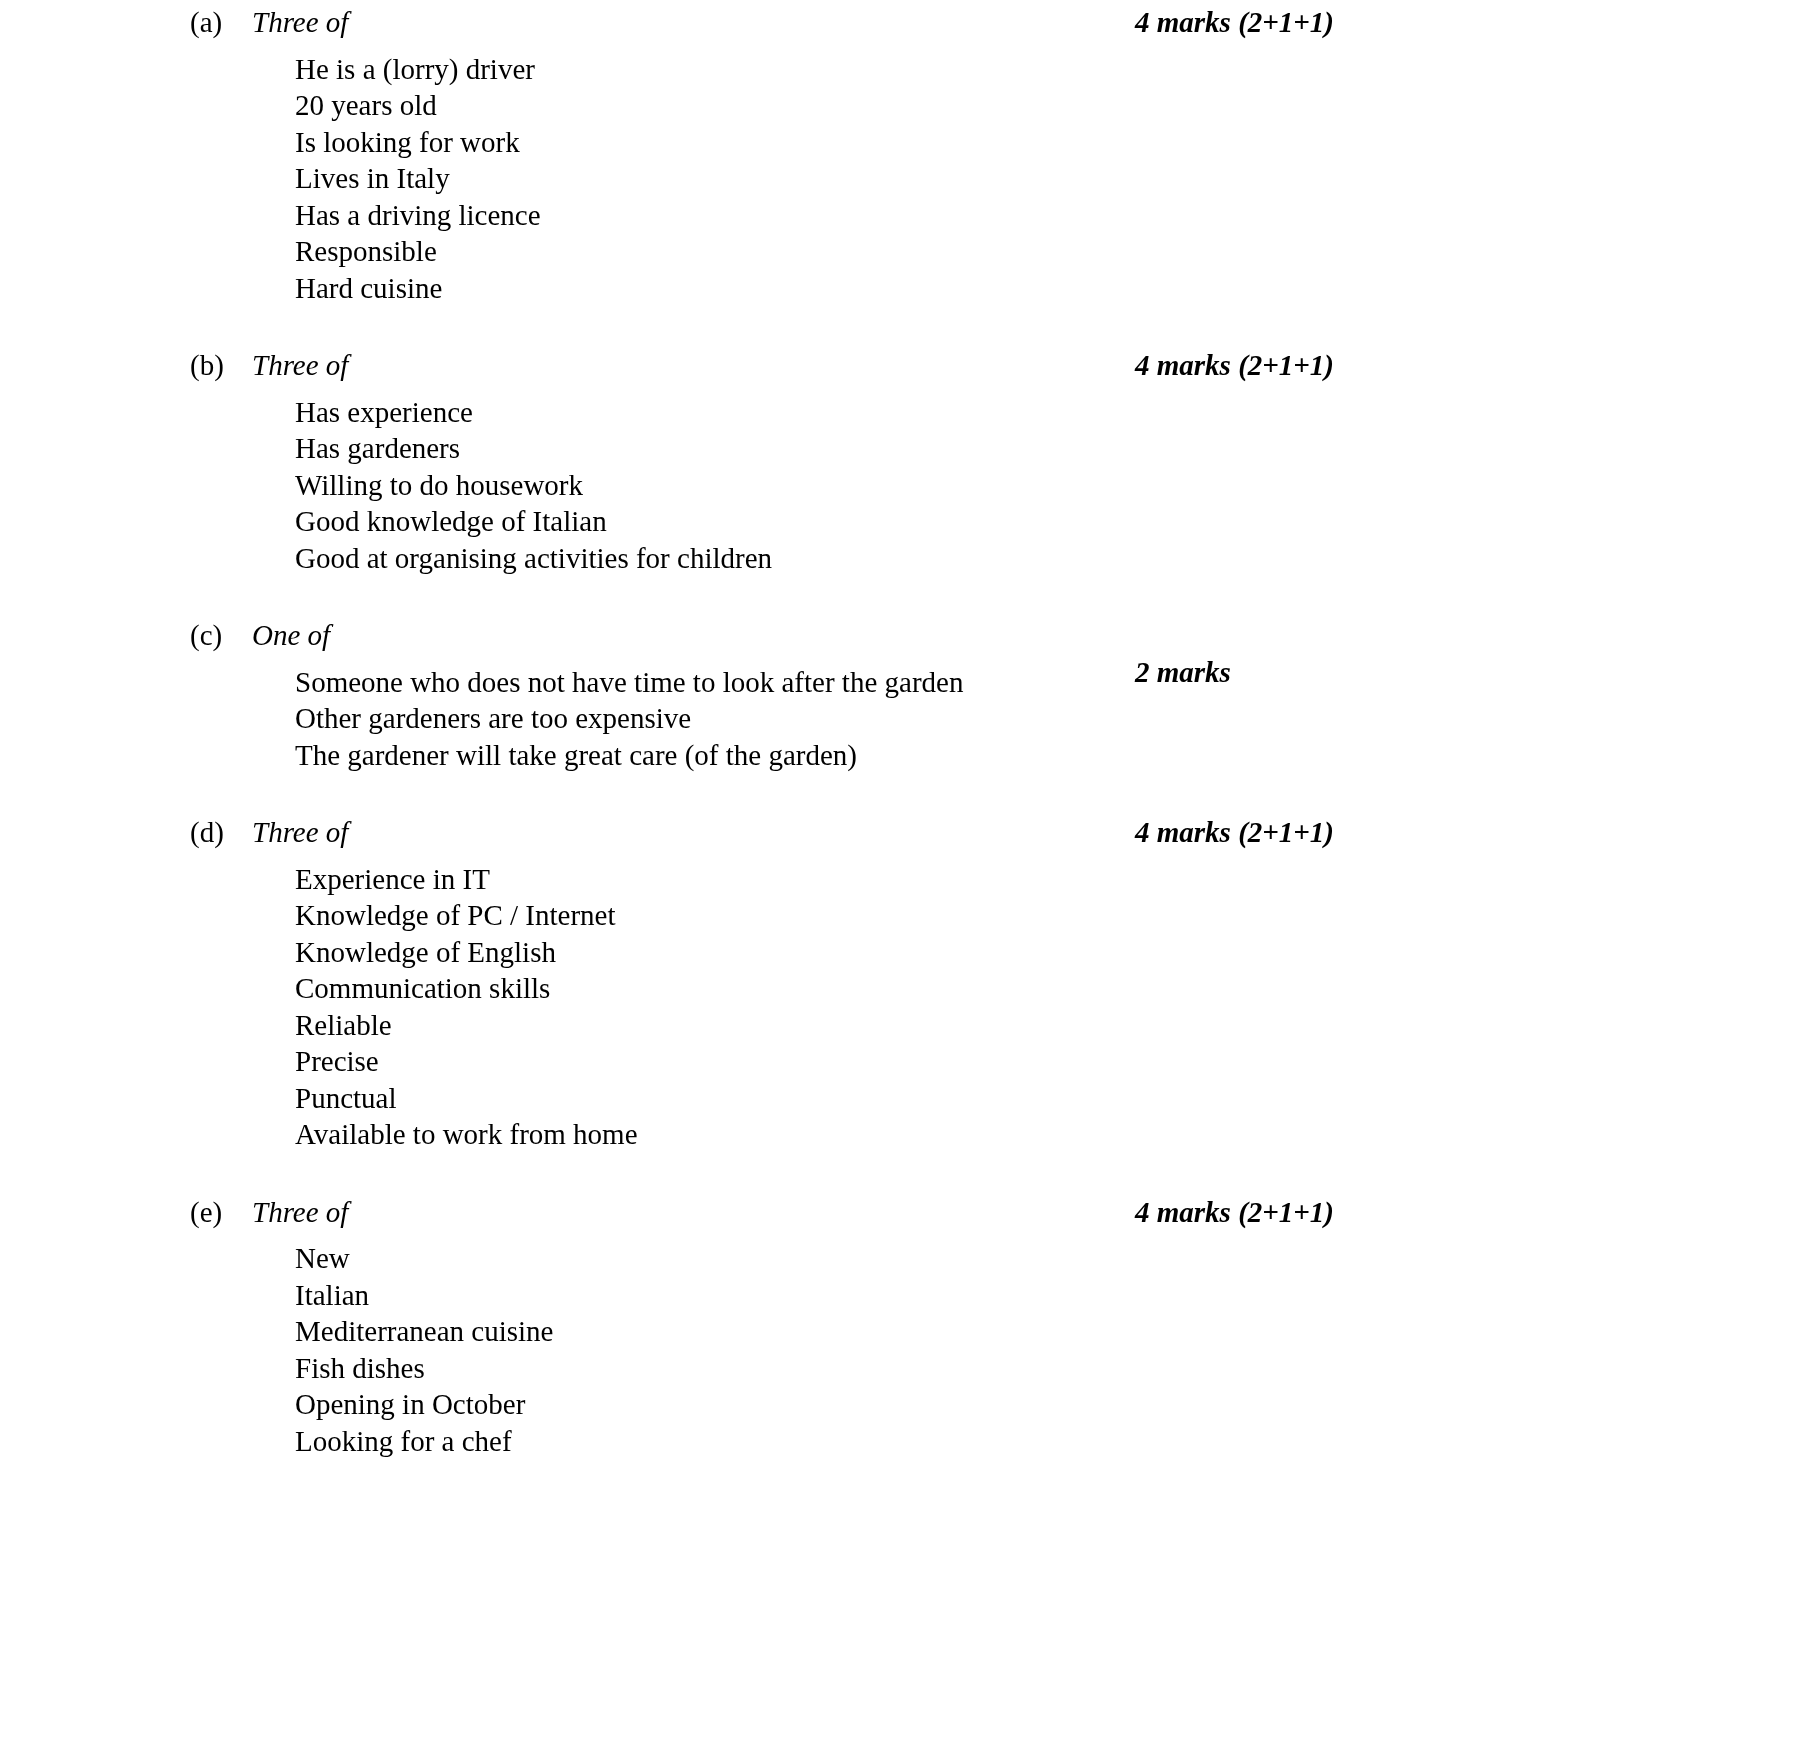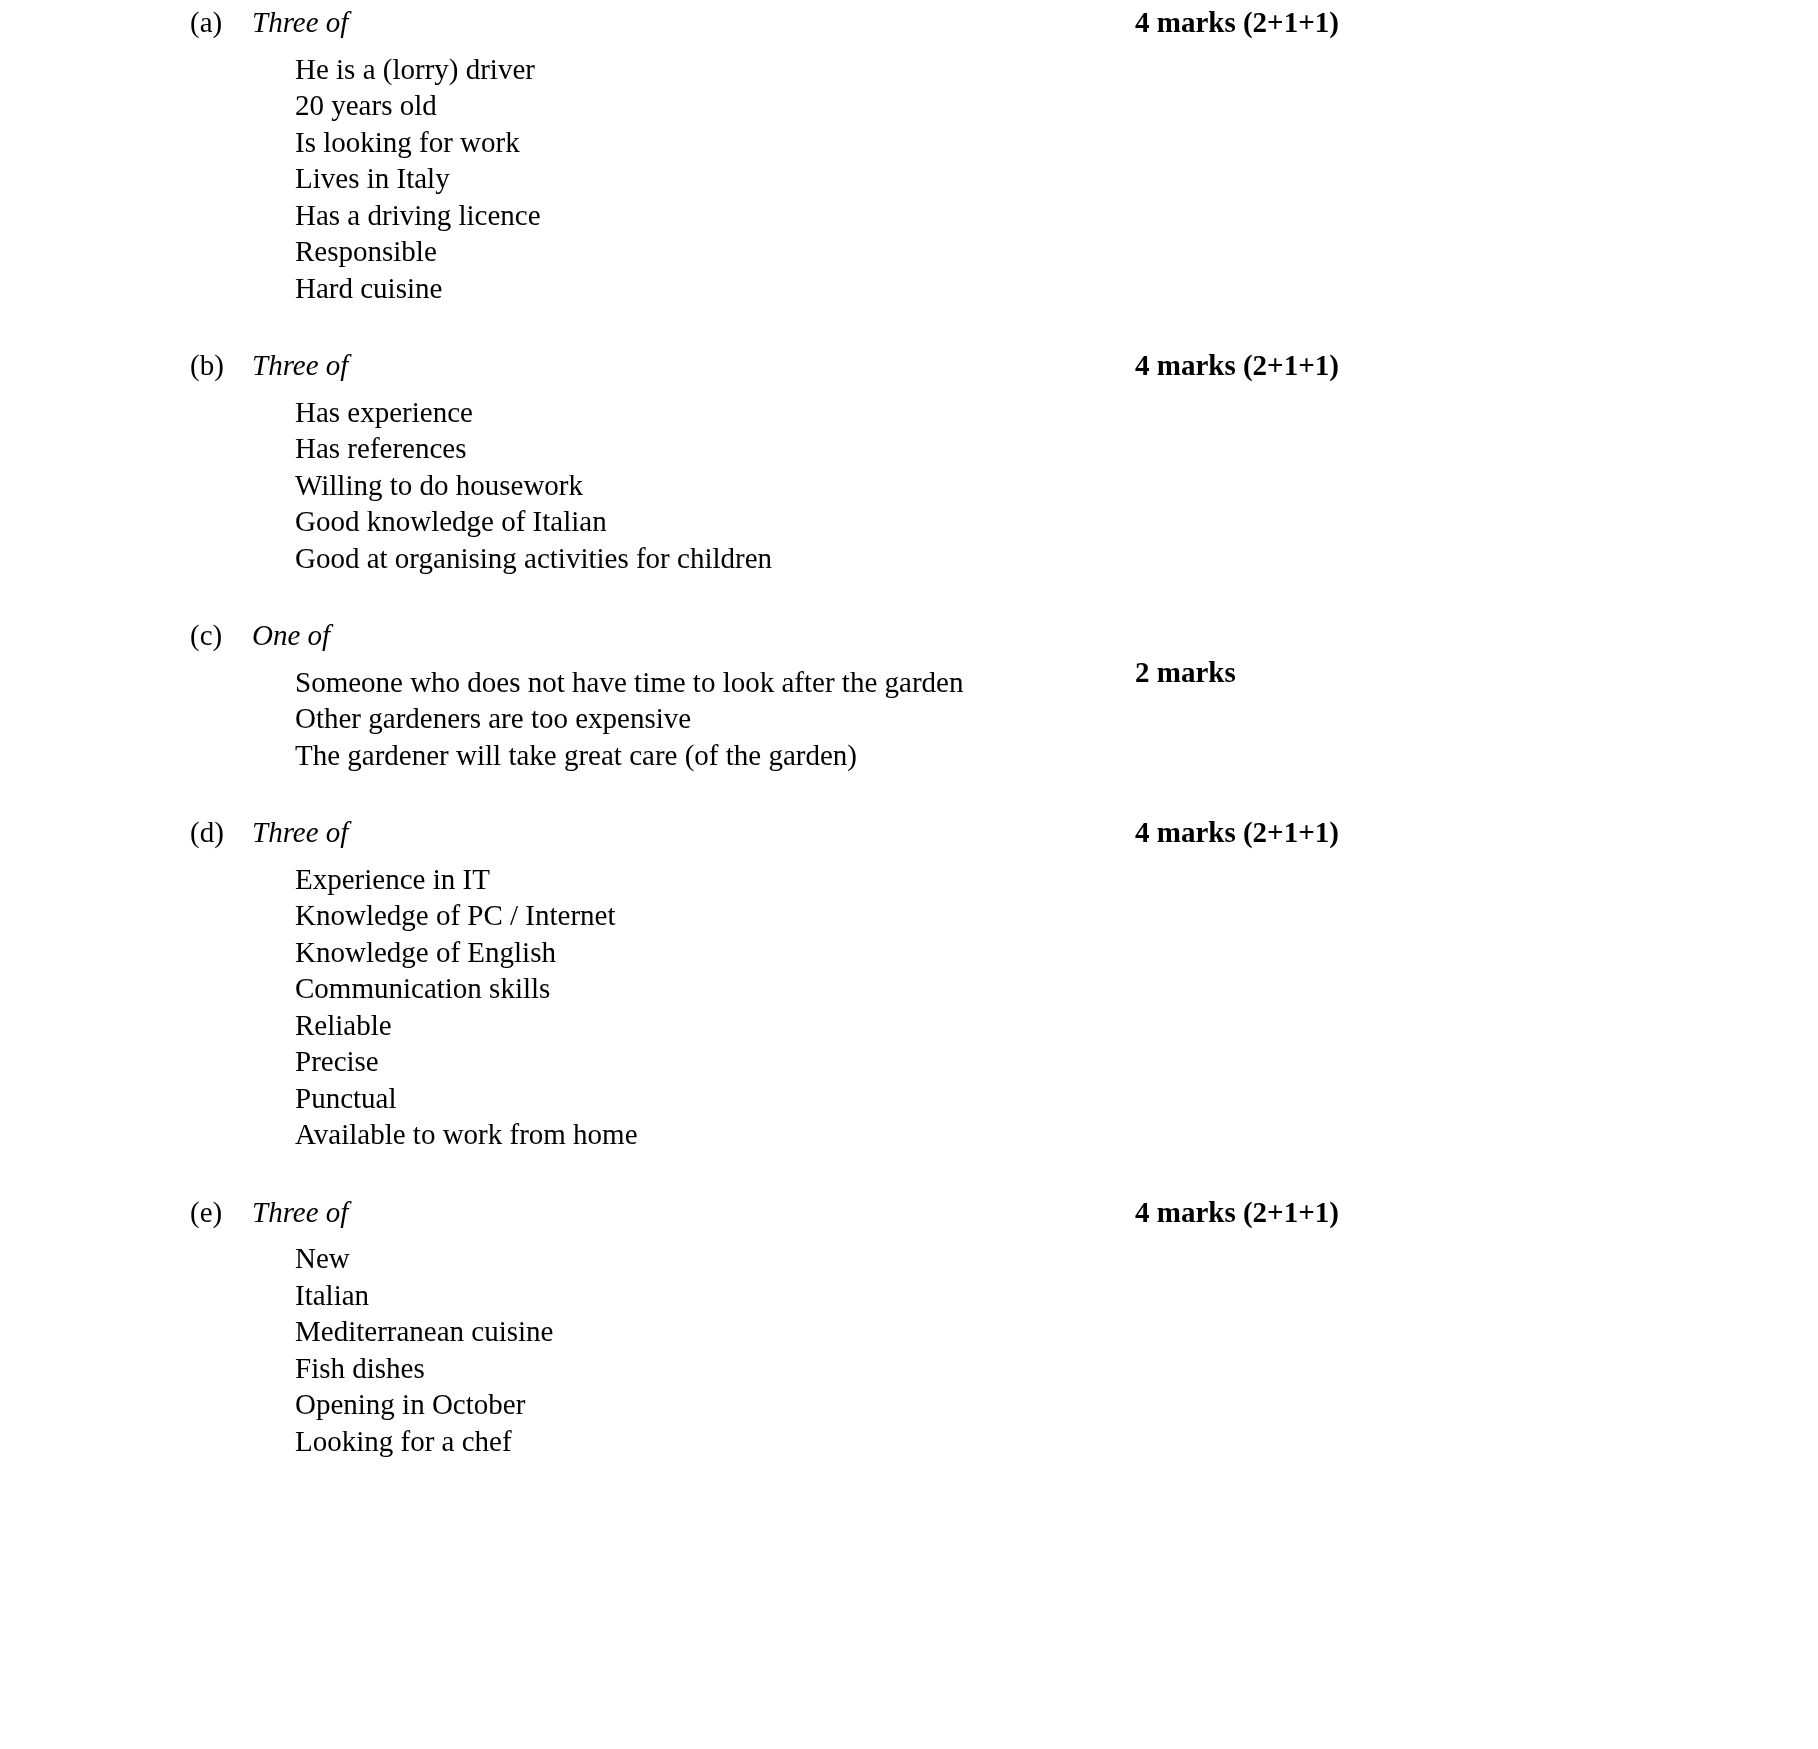--- a/index.html
+++ b/index.html
@@ -42,20 +42,21 @@
   }
   .title .of {
     font-style: italic;
   }
   .marks {
     position: absolute;
     left: 945px;
     top: 0;
     font-weight: bold;
     white-space: nowrap;
+    font-style: italic;
   }
   .marks-on-first-item .marks {
     top: 36.5px;
   }
   ul.items {
     list-style: none;
     margin: 10px;
     padding: 0 0 0 95px;
   }
 </style>
@@ -81,21 +82,21 @@
   </div>
 
   <div class="section">
     <div class="header-line">
       <span class="label">(b)</span>
       <span class="title"><span class="qty">Three</span>&nbsp;<span class="of">of</span></span>
     </div>
     <span class="marks">4 marks (2+1+1)</span>
     <ul class="items">
         <li>Has experience</li>
-        <li>Has references</li>
+        <li>Has gardeners</li>
         <li>Willing to do housework</li>
         <li>Good knowledge of Italian</li>
         <li>Good at organising activities for children</li>
       </ul>
   </div>
 
   <div class="section marks-on-first-item">
     <div class="header-line">
       <span class="label">(c)</span>
       <span class="title"><span class="qty">One</span>&nbsp;<span class="of">of</span></span>

